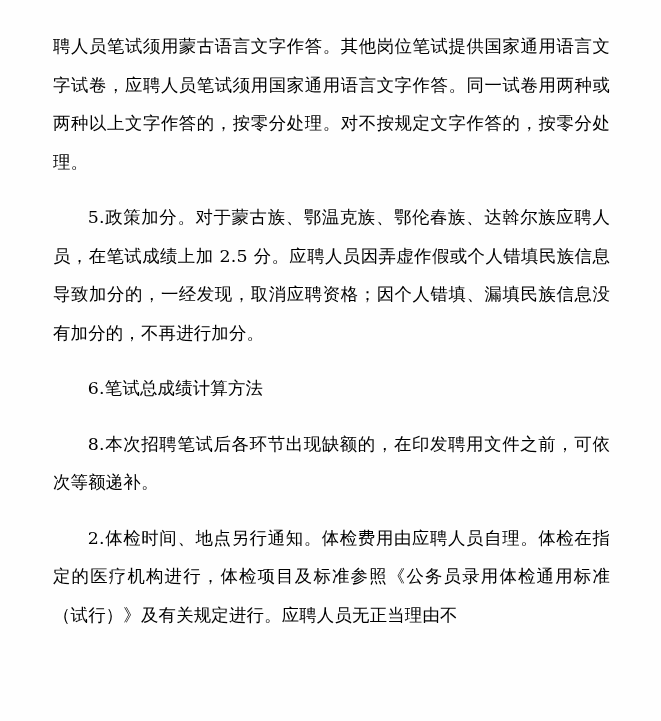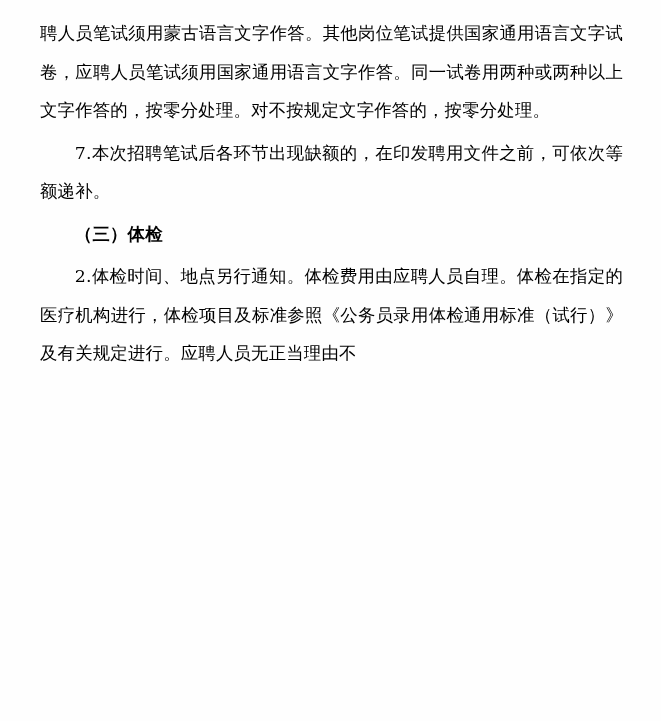--- a/index.html
+++ b/index.html
@@ -23,34 +23,35 @@
     background: #fefefe;
   }
   .doc-body {
     font-size: 17.4px;
     line-height: 38.5px;
     letter-spacing: 0.2px;
     text-align: justify;
     text-justify: inter-ideograph;
   }
   .para {
-    margin: 4px;
+    margin: 17px;
     text-indent: 0;
   }
   .para.indent {
     text-indent: 2em;
   }
   .para.heading {
     text-indent: 2em;
     font-weight: bold;
   }
 </style>
 </head>
 <body>
 
 <div class="page">
   <div class="doc-body">
     <p class="para">聘人员笔试须用蒙古语言文字作答。其他岗位笔试提供国家通用语言文字试卷，应聘人员笔试须用国家通用语言文字作答。同一试卷用两种或两种以上文字作答的，按零分处理。对不按规定文字作答的，按零分处理。</p>
-    <p class="para indent">7.本次招聘笔试后各环节出现缺额的，在印发聘用文件之前，可依次等额递补。</p>
-    <p class="para heading">（三）体检</p>
+    <p class="para indent">5.政策加分。对于蒙古族、鄂温克族、鄂伦春族、达斡尔族应聘人员，在笔试成绩上加 2.5 分。应聘人员因弄虚作假或个人错填民族信息导致加分的，一经发现，取消应聘资格；因个人错填、漏填民族信息没有加分的，不再进行加分。</p>
+    <p class="para indent">6.笔试总成绩计算方法</p>
+    <p class="para indent">8.本次招聘笔试后各环节出现缺额的，在印发聘用文件之前，可依次等额递补。</p>
     <p class="para indent">2.体检时间、地点另行通知。体检费用由应聘人员自理。体检在指定的医疗机构进行，体检项目及标准参照《公务员录用体检通用标准（试行）》及有关规定进行。应聘人员无正当理由不</p>
   </div>
 </div>
 
 </body></html>

